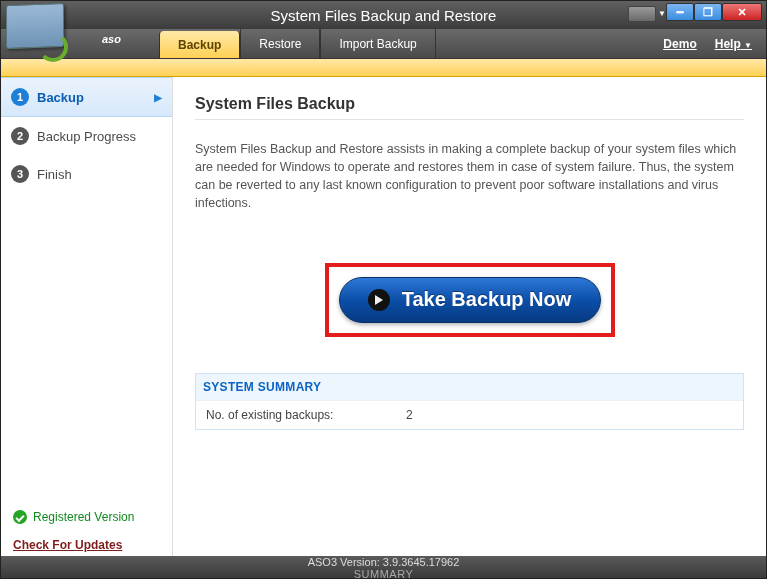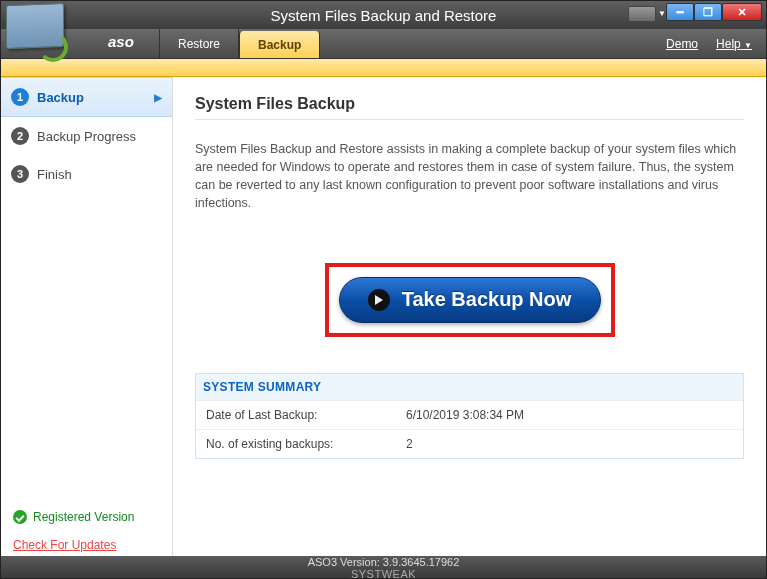--- a/index.html
+++ b/index.html
@@ -13,35 +13,35 @@
   .win-close{ background: linear-gradient(#e77,#c22); color:#fff; width:40px;}
   .flag     { position:absolute; right: 110px; top:5px; width:28px; height:16px; background:linear-gradient(#9a9a9a,#6a6a6a); border:1px solid #444; border-radius:2px;}
   .flag-drop{ position:absolute; right:100px; top:8px; color:#fff; font-size:8px;}
   .menubar  { height: 30px; background: linear-gradient(to bottom,#6a6a6a 0%, #4a4a4a 100%); display:flex; align-items:stretch; padding-left:98px; border-bottom:1px solid #333;}
   .logo-box { position:absolute; left:6px; top:4px; width:88px; height:70px; z-index:5;}
   .logo-disk{ width:58px; height:44px; background:linear-gradient(#9bb9d6,#6f93b5); border:1px solid #577; border-radius:3px; transform:skewY(-2deg); box-shadow:2px 2px 3px rgba(0,0,0,.4);}
   .logo-arrow{position:absolute; left:32px; top:28px; width:30px; height:30px; border:4px solid #6aad2d; border-left-color:transparent; border-top-color:transparent; border-radius:50%;}
   .tab      { padding:0 18px; display:flex; align-items:center; font-size:12px; color:#fff; border-left:1px solid #333; border-right:1px solid #333;}
   .tab.active{ background:linear-gradient(to bottom,#ffe9a8 0%,#ffd054 100%); color:#5a4400; font-weight:bold; border-radius:4px 4px 0 0; margin-top:2px;}
   .menu-right{ margin-left:auto; display:flex; gap:18px; padding-right:14px; align-items:center;}
-  .menu-link{ color:#fff; font-size:12px; text-decoration:underline;}
+  .menu-link{ color:#fff; font-size:12px; text-decoration:underline;font-weight:bold;}
   .ribbon   { height:18px; background:linear-gradient(to bottom,#ffe9a8,#ffd054); border-bottom:1px solid #d8a500;}
-  .aso      { position:absolute; left:108px; top:33px; color:#fff; font-style:italic; font-weight:bold; font-size:15px; z-index:6;}
+  .aso      { position:absolute; left:102px; top:33px; color:#fff; font-style:italic; font-weight:bold; font-size:11px; z-index:6;}
   .body     { display:flex; height: calc(100% - 28px - 30px - 18px - 22px); background:#fff;}
   .sidebar  { width:172px; background:#fff; display:flex; flex-direction:column; border-right:1px solid #ddd;}
   .step     { display:flex; align-items:center; gap:8px; padding:10px 10px; font-size:13px; color:#4b4b4b; cursor:pointer;}
   .step.active{ background:linear-gradient(#eaf3fc,#d6e8fb); color:#0a5db3; font-weight:bold; border-top:1px solid #b7d6f0; border-bottom:1px solid #b7d6f0;}
   .step-num { width:18px; height:18px; border-radius:50%; background:#555; color:#fff; display:flex; align-items:center; justify-content:center; font-size:11px; font-weight:bold;}
   .step.active .step-num{ background:#1e7fd6;}
   .step .chev{ margin-left:auto; color:#1e7fd6; font-size:10px;}
   .side-bottom{ margin-top:auto; padding:8px 12px 4px; font-size:12px;}
   .reg      { color:#11891f; display:flex; align-items:center; gap:6px; margin-bottom:14px;}
   .reg-icon { width:14px; height:14px; border-radius:50%; background:#27a327; position:relative;}
   .reg-icon::after{content:""; position:absolute; left:3px; top:5px; width:6px; height:3px; border-left:2px solid #fff; border-bottom:2px solid #fff; transform:rotate(-45deg);}
-  .check-upd{ color:#ef4444; text-decoration:underline; cursor:pointer;}
+  .check-upd{ color:#7f1d1d; text-decoration:underline; cursor:pointer;font-weight:bold;}
   .content  { flex:1; padding:18px 22px 10px; overflow:auto; position:relative;}
   h1        { font-size:16px; color:#333; font-weight:bold; margin-bottom:2px;}
   .desc     { font-size:12.5px; color:#555; line-height:1.45; margin-bottom:12px;}
   .hr       { border:none; border-top:1px solid #e3e3e3; margin:6px 0 20px;}
   .big-red  { width:290px; margin:50px auto 36px; padding:10px; border:4px solid #e21b1b;}
   .big-btn  { display:flex; align-items:center; justify-content:center; gap:12px; height:46px; border-radius:24px; background:linear-gradient(to bottom,#2f78d8 0%,#0b4fa8 50%,#073a82 100%); border:1px solid #062f66; box-shadow:0 2px 4px rgba(0,0,0,.3);}
   .big-btn span{ color:#fff; font-size:20px; font-weight:bold; text-shadow:0 -1px 0 rgba(0,0,0,.4);}
   .play-ico { width:22px; height:22px; border-radius:50%; background:#111; display:flex; align-items:center; justify-content:center;}
   .play-ico::after{content:""; border-style:solid; border-width:5px 0 5px 8px; border-color:transparent transparent transparent #eee;}
   .summary  { border:1px solid #cfe3f5; }
@@ -68,22 +68,23 @@
 </div>
 
 <div class="logo-box">
   <div class="logo-disk"></div>
   <div class="logo-arrow"></div>
 </div>
 <div class="aso">aso</div>
 
 <div class="menubar">
   <div style="width:60px"></div>
+  <div class="tab active">Backup</div>
   <div class="tab">Restore</div>
-  <div class="tab active">Backup</div>
+  <div class="tab">Import Backup</div>
   <div class="menu-right">
     <a class="menu-link"><span class="u">D</span><span></span><span>emo</span></a>
     <a class="menu-link"><span class="u">H</span><span>elp</span> <span style="font-size:8px">▼</span></a>
   </div>
 </div>
 <div class="ribbon"></div>
 
 <div class="body">
   <div class="sidebar">
     <div class="step active">
@@ -117,27 +118,23 @@
     <div class="big-red">
       <div class="big-btn">
         <span class="play-ico"></span>
         <span>Take Backup Now</span>
       </div>
     </div>
 
     <div class="summary">
       <div class="sum-head">SYSTEM SUMMARY</div>
       <div class="sum-row">
-        <div>Date of Last Backup:</div>
-        <div>6/10/2019 3:08:34 PM</div>
-      </div>
-      <div class="sum-row">
         <div>No. of existing backups:</div>
         <div>2</div>
       </div>
     </div>
   </div>
 </div>
 
 <div class="status">
   <span>ASO3 Version: 3.9.3645.17962</span>
-  <span class="brand">SYSTWEAK</span>
+  <span class="brand">SUMMARY</span>
 </div>
 
 </body></html>

